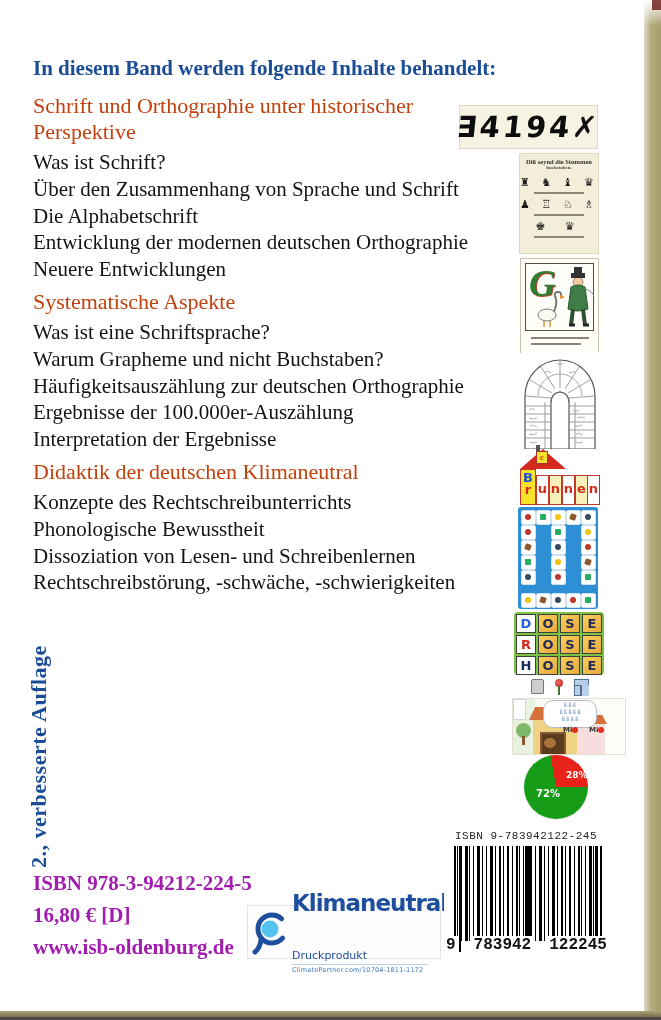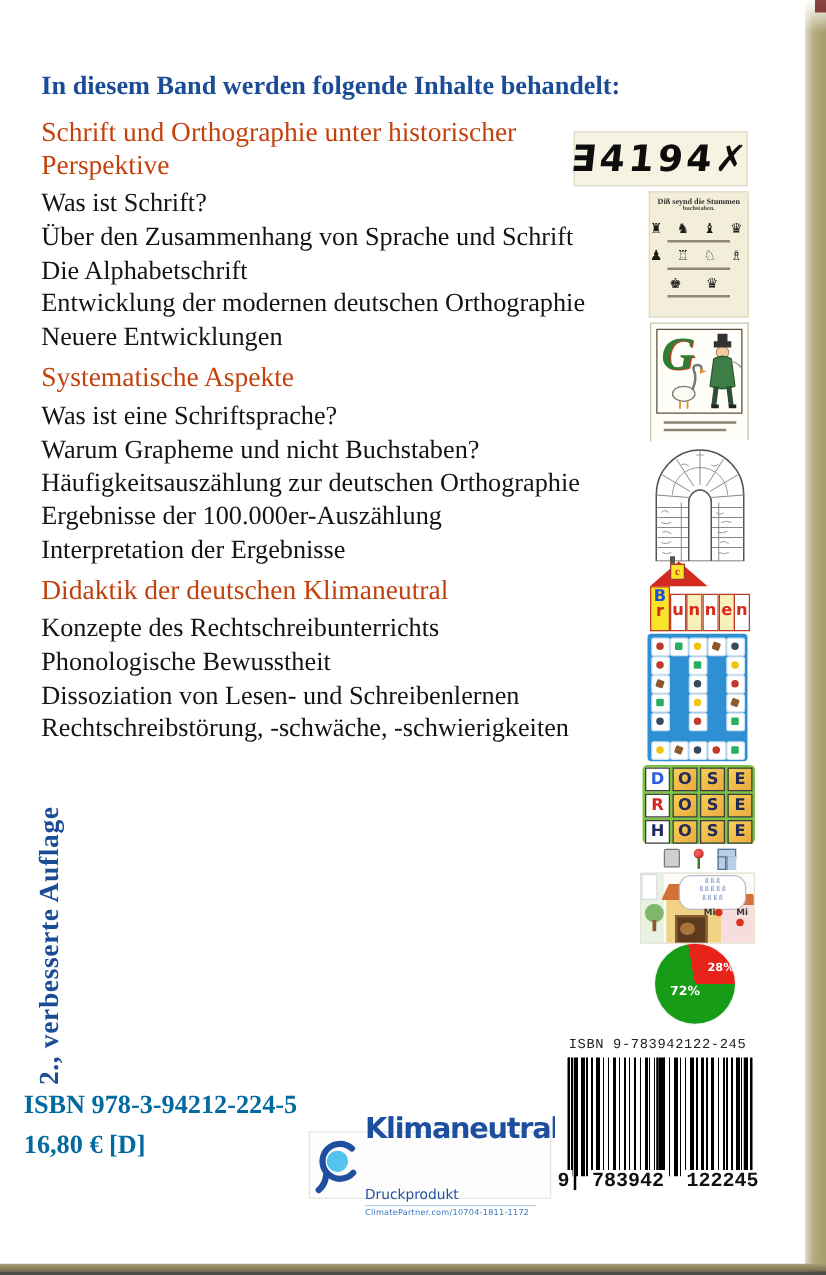--- a/index.html
+++ b/index.html
@@ -20,21 +20,21 @@
   .intro{font-size:21px;line-height:26px;font-weight:bold;color:#1b4d96;margin:0 0 12px 0;}
   h2.sec{font-size:22px;line-height:26px;font-weight:normal;color:#c2410c;margin:6px 0 4px 0;width:478px;}
   h2.sec.first{margin-top:6px;}
   p.li{font-size:21px;line-height:26.8px;margin:0;color:#141414;}
   section{margin:0;}
 
   .edition{position:absolute;left:26px;top:618px;height:250px;
     writing-mode:vertical-rl;transform:rotate(180deg);
     font-size:22px;font-weight:bold;color:#1b4d96;letter-spacing:.5px;}
 
-  .pubinfo{position:absolute;left:19px;top:872px;color:#0369a1;font-weight:bold;}
+  .pubinfo{position:absolute;left:33px;top:872px;color:#a21caf;font-weight:bold;}
   .pubinfo p{margin:0 0 9px 0;font-size:21px;line-height:23px;}
 
   
   .badge{position:absolute;left:247px;top:905px;width:192px;height:52px;background:#fdfdfd;
     border:1px solid #e4e4e4;display:flex;align-items:center;font-family:"DejaVu Sans",sans-serif;}
   .badge-logo{flex:0 0 44px;height:50px;}
   .badge-text{flex:1;padding-top:1px;}
   .badge-title{font-size:23px;line-height:22px;font-weight:bold;color:#1d4f9e;letter-spacing:-1px;}
   .badge-sub{font-size:11px;line-height:12px;font-weight:normal;color:#1d4f9e;margin-top:36px;}
   .badge-rule{height:1px;background:#bcd0e6;margin:2px 18px 1px 0;}
@@ -130,21 +130,21 @@
   .sk-rose{width:10px;height:16px;position:relative;}
   .sk-rose::before{content:"";position:absolute;left:1px;top:0;width:8px;height:8px;border-radius:50%;
     background:radial-gradient(circle at 40% 40%,#f26a6a,#c01818);}
   .sk-rose::after{content:"";position:absolute;left:4px;top:7px;width:2px;height:9px;background:#3d7a2f;}
   .sk-pants{width:13px;height:15px;position:relative;}
   .sk-pants::before{content:"";position:absolute;left:0;top:0;width:13px;height:6px;background:#b9cfe8;border:1px solid #55708e;}
   .sk-pants::after{content:"";position:absolute;left:0;top:6px;width:5px;height:9px;background:#b9cfe8;border:1px solid #55708e;
     box-shadow:8px 0 0 #b9cfe8,7px 0 0 #55708e;}
 
   
-  .scene{left:512px;top:698px;width:92px;height:57px;background:linear-gradient(90deg,#e7f2e0 0 20%,#fdfdf7 20%);
+  .scene{left:512px;top:698px;width:114px;height:57px;background:linear-gradient(90deg,#e7f2e0 0 20%,#fdfdf7 20%);
     border:1px solid #e2e0d2;overflow:hidden;}
   .sc-tree{position:absolute;left:3px;top:24px;width:15px;height:15px;border-radius:50%;background:#7fb86a;}
   .sc-trunk{position:absolute;left:9px;top:37px;width:3px;height:9px;background:#8a5a33;}
   .sc-wallL{position:absolute;left:20px;top:20px;width:44px;height:37px;background:#f0d284;}
   .sc-wallR{position:absolute;left:64px;top:24px;width:28px;height:33px;background:#f6dede;}
   .sc-roofL{position:absolute;left:16px;top:8px;width:52px;height:13px;background:#d4703a;
     clip-path:polygon(0 100%,12% 0,88% 0,100% 100%);}
   .sc-roofR{position:absolute;left:62px;top:16px;width:32px;height:9px;background:#d4703a;
     clip-path:polygon(0 100%,15% 0,85% 0,100% 100%);}
   .sc-win{position:absolute;left:27px;top:33px;width:22px;height:20px;background:#5b3a1e;border:2px solid #8a5a33;}
@@ -198,20 +198,21 @@
       <p class="li">Dissoziation von Lesen- und Schreibenlernen</p>
       <p class="li">Rechtschreibstörung, -schwäche, -schwierigkeiten</p>
     </section>
   </div>
 
   <div class="edition">2., verbesserte Auflage</div>
 
   <div class="pubinfo">
     <p>ISBN  978-3-94212-224-5</p>
     <p>16,80 € [D]</p>
+    <p>www.isb-oldenburg.de</p>
   </div>
 
   <div class="badge">
     <svg class="badge-logo" viewBox="0 0 44 50">
       <circle cx="24" cy="22" r="14" fill="none" stroke="#1d4f9e" stroke-width="5" stroke-linecap="round" stroke-dasharray="66 22" stroke-dashoffset="-10"></circle>
       <path d="M13,33 q-1,8 -6,12" fill="none" stroke="#1d4f9e" stroke-width="5" stroke-linecap="round"></path>
       <circle cx="22" cy="22" r="8.5" fill="#55c3ef"></circle>
     </svg>
     <div class="badge-text">
       <div class="badge-title">Klimaneutral</div>

